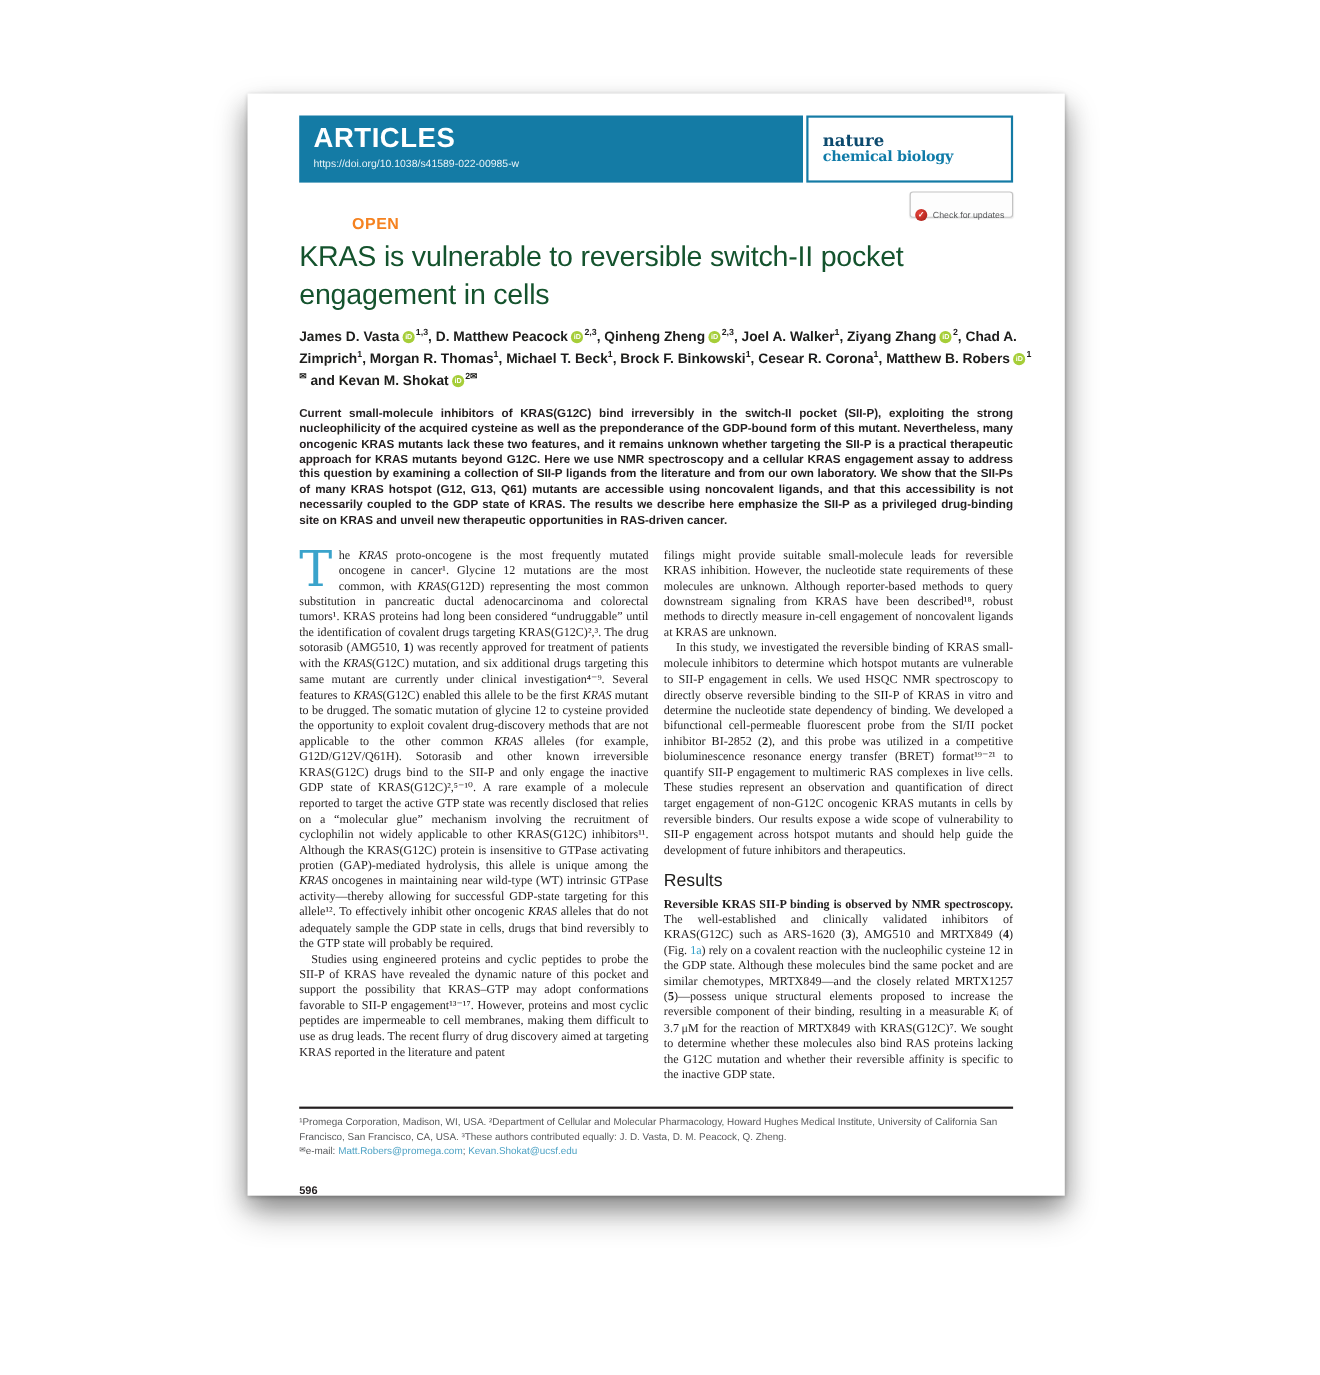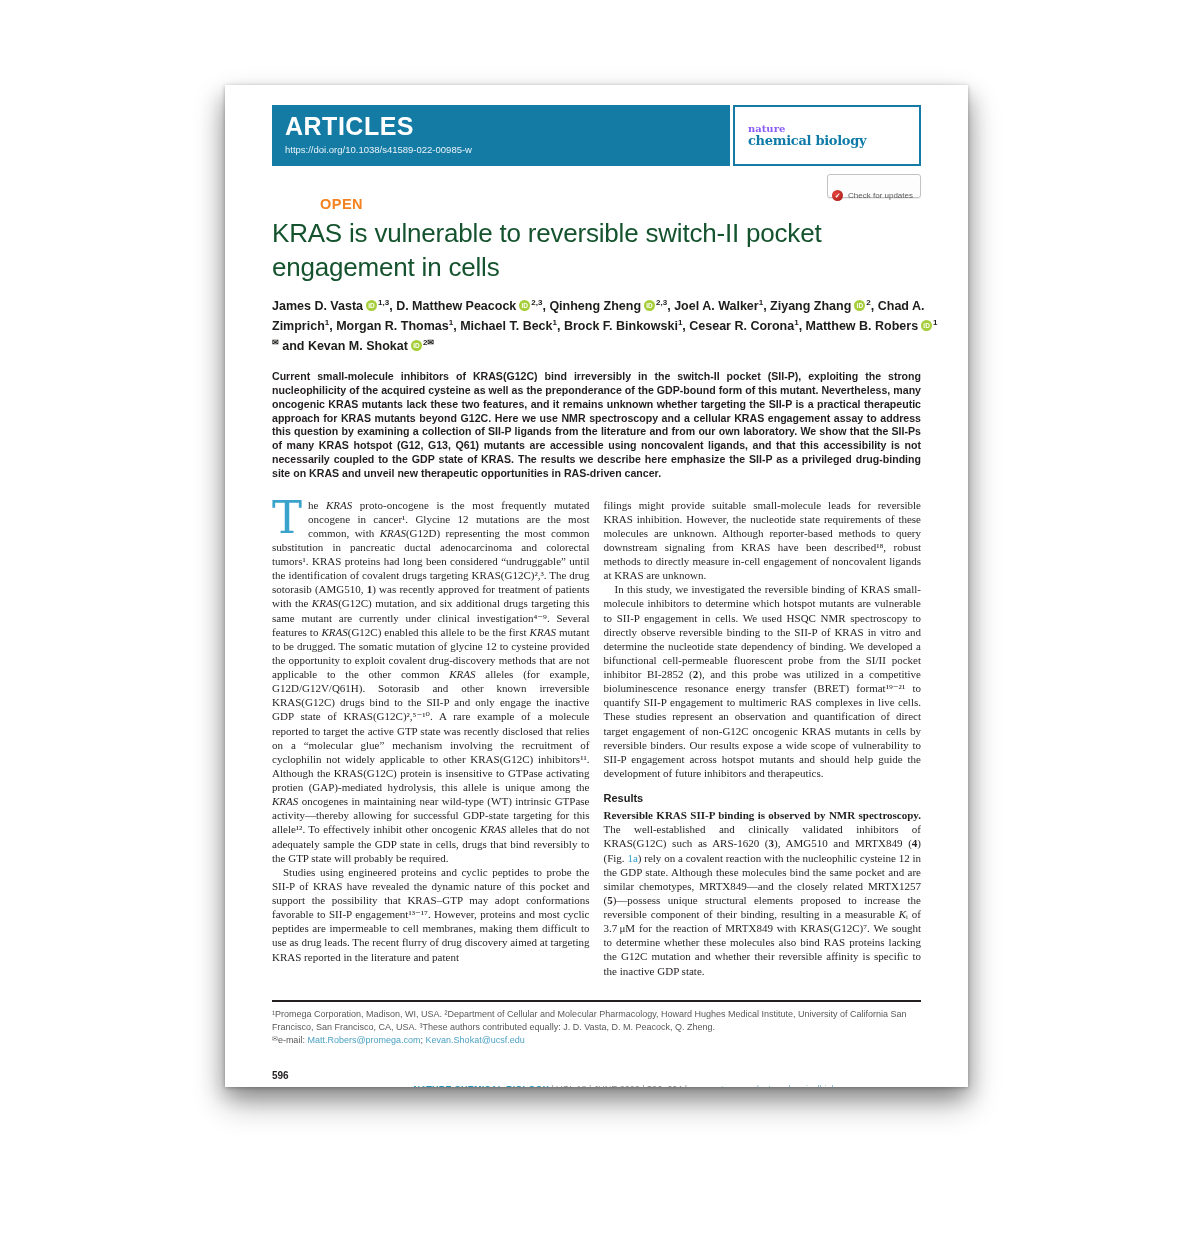--- a/index.html
+++ b/index.html
@@ -10,21 +10,21 @@
     box-shadow:0 1px 4px rgba(0,0,0,.28), 0 16px 30px rgba(0,0,0,.32), -6px 10px 18px rgba(0,0,0,.12), 6px 10px 18px rgba(0,0,0,.12);
     overflow:hidden;
   }
   
   .head-row{display:flex;align-items:stretch;}
   .banner{flex:1;background:#147ba5;color:#fff;padding:8px 0 8px 13px;box-sizing:border-box;height:61px;}
   .banner .kicker{font-size:25px;font-weight:bold;letter-spacing:.5px;line-height:1.1;}
   .banner .doi{font-size:9.5px;margin-top:3px;color:#e8f3f8;}
   .logobox{width:188px;margin-left:3px;border:2px solid #147ba5;box-sizing:border-box;height:61px;
     display:flex;flex-direction:column;justify-content:center;padding-left:13px;background:#fff;}
-  .logobox .l1{font-family:"DejaVu Serif",serif;font-weight:bold;color:#8b5cf6;font-size:10px;line-height:1.0;}
+  .logobox .l1{font-family:"DejaVu Serif",serif;font-weight:bold;color:#0c4a6e;font-size:15px;line-height:1.0;}
   .logobox .l2{font-family:"DejaVu Serif",serif;font-weight:bold;color:#0f7ba8;font-size:13px;line-height:1.05;letter-spacing:-0.3px;}
   
   .badge-row{display:flex;justify-content:flex-end;margin-top:8px;height:19px;}
   .badge{display:inline-flex;align-items:center;border:1px solid #c3c3c3;border-radius:3px;background:#fdfdfd;
     padding:20px 7px 2px 4px;font-size:8px;color:#58595b;box-shadow:0 1px 1px rgba(0,0,0,.08);}
   .crossmark{width:11px;height:11px;border-radius:50%;background:radial-gradient(circle at 35% 35%, #e8453c, #9e1a14);
     color:#fff;font-size:7px;line-height:11px;text-align:center;margin-right:5px;font-weight:bold;}
   
   .open{color:#f58220;font-weight:bold;font-size:14.5px;letter-spacing:.5px;margin-top:3px;margin-left:48px;}
   .title{font-size:26px;font-weight:normal;color:#14532d;line-height:1.32;letter-spacing:-0.2px;margin-top:4px;width:660px;}
@@ -36,21 +36,21 @@
   
   .abstract{margin-top:14px;font-size:10.6px;font-weight:bold;color:#231f20;line-height:1.3;text-align:justify;}
   
   .body-cols{display:flex;margin-top:17px;gap:14px;}
   .col{flex:1;font-family:"Liberation Serif","DejaVu Serif",serif;font-size:11px;color:#231f20;
     line-height:1.285;text-align:justify;}
   .col p{margin:0;}
   .col p.indent{text-indent:11px;}
   .dropcap{float:left;font-family:"DejaVu Serif",serif;font-size:45px;line-height:36px;color:#3aa3cb;
     padding:2px 6px 0 0;font-weight:normal;}
-  .results-heading{font-family:"Liberation Sans",sans-serif;font-weight:bold;font-size:11px;color:#1d1d1b;
+  .results-heading{font-family:"Liberation Sans",sans-serif;font-weight:normal;font-size:16px;color:#1d1d1b;
     margin:11px 0 3px 0;text-align:left;}
   .lead{font-weight:bold;}
   .link{color:#2e9ec7;}
   
   .foot-rule{border:none;border-top:2px solid #231f20;margin:22px 0 6px 0;}
   .affils{font-size:9px;color:#58595b;line-height:1.45;width:640px;}
   .emails{font-size:9px;color:#58595b;margin-top:1px;}
   .emails .link{color:#4da2c4;}
   .email-sup{font-size:7px;vertical-align:2px;}
   

